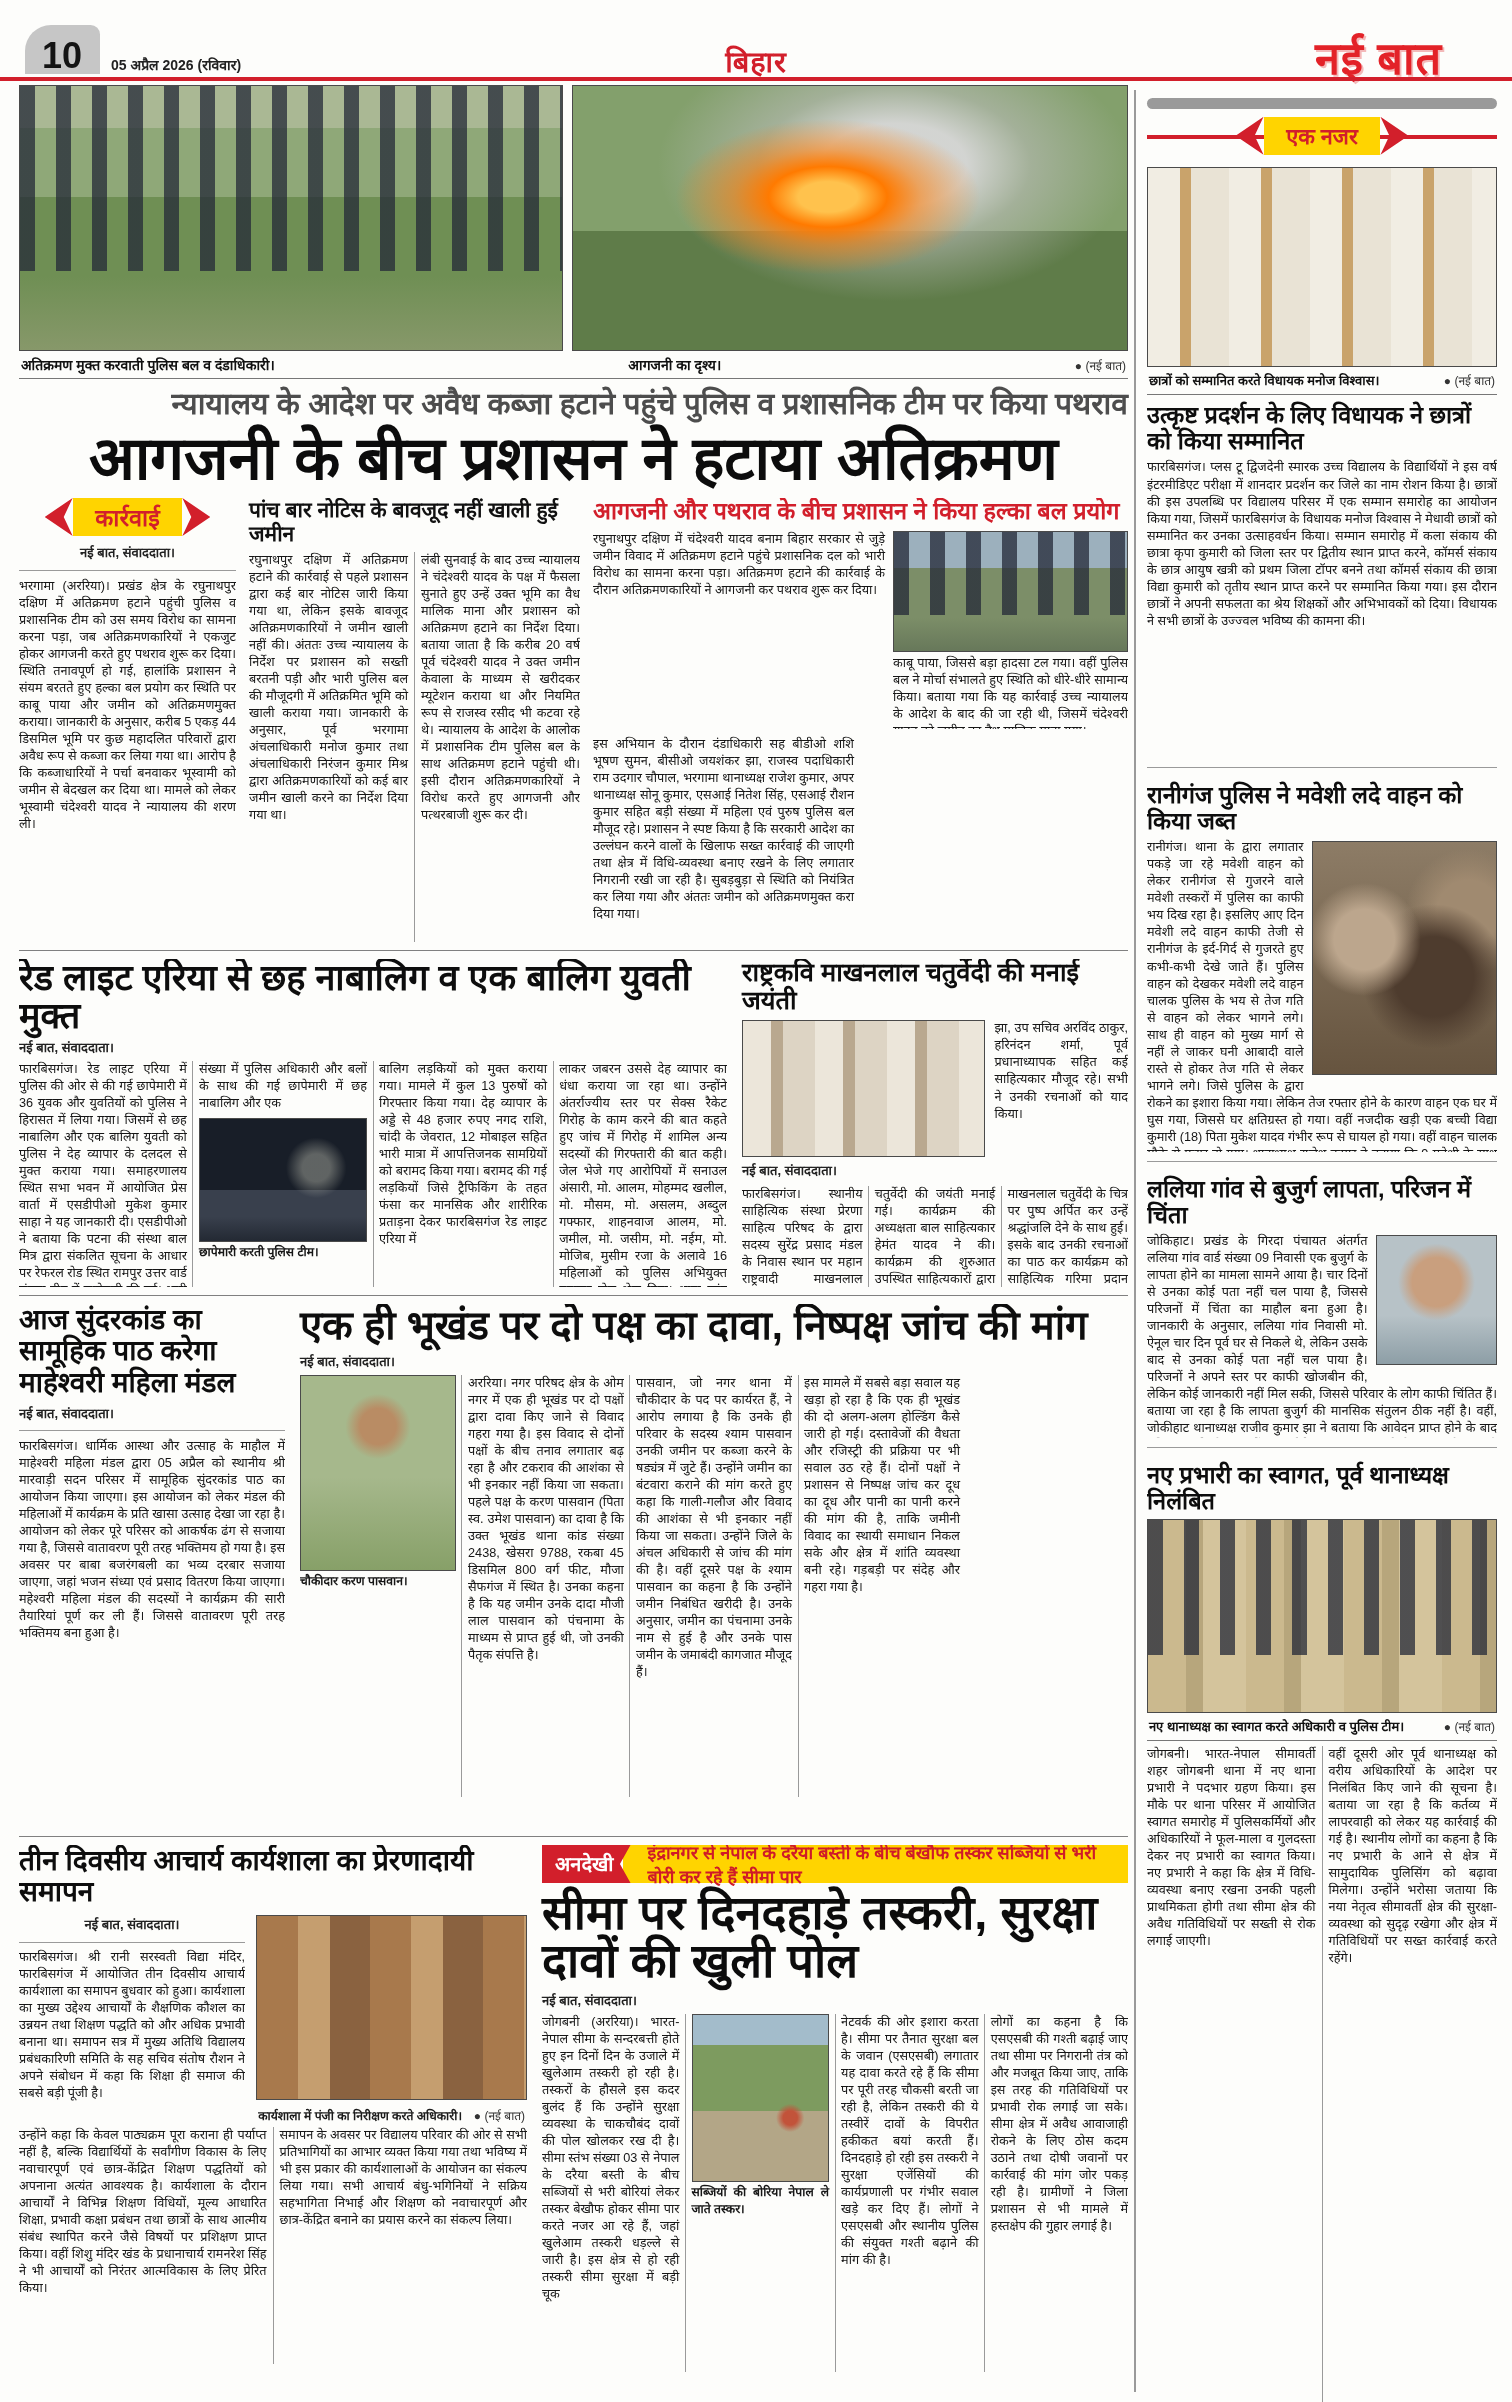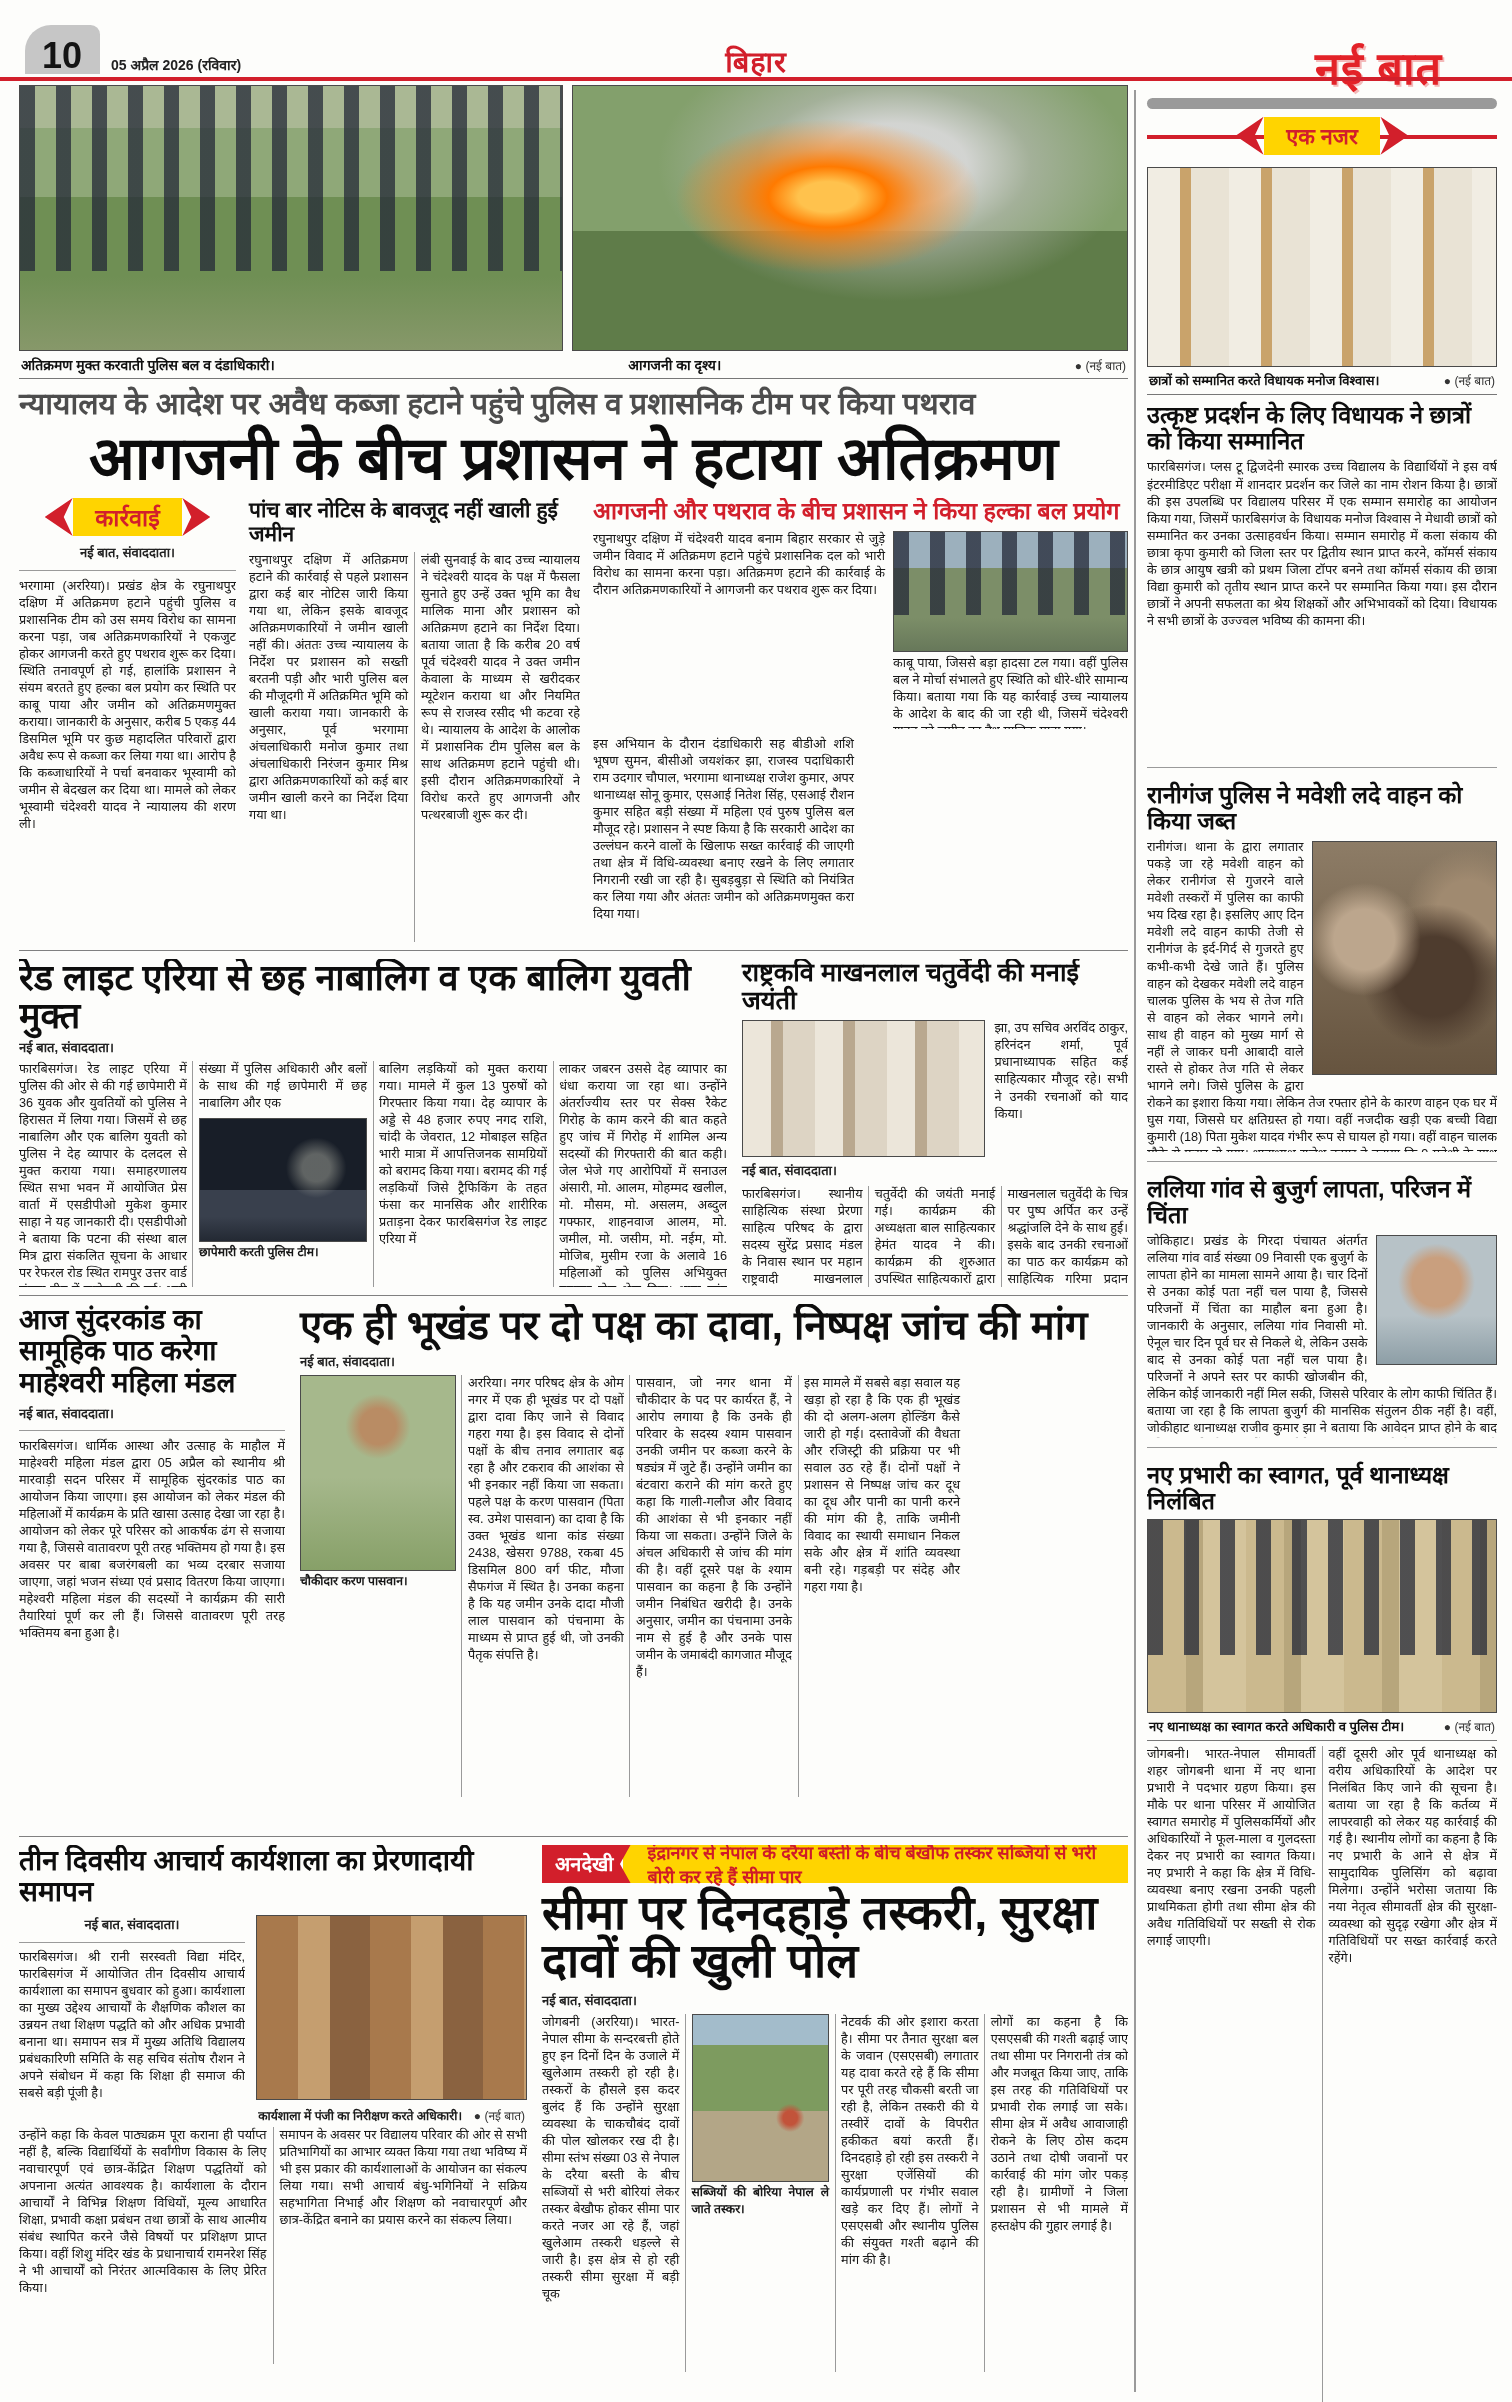--- a/index.html
+++ b/index.html
@@ -6,21 +6,21 @@
   html,body{background:#e8e8e4}
   .page{position:relative;width:1512px;height:2402px;margin:0 auto;background:#fdfdfb;
         overflow:hidden;color:#1a1a1a;font-family:"Liberation Sans","DejaVu Sans",sans-serif}
   
   .pagenum{position:absolute;left:24.5px;top:24.5px;width:75px;height:49px;background:#c6c6c6;
            border-radius:26px 9.4px 0 0;display:flex;align-items:flex-end;justify-content:center;
            font-size:36px;font-weight:800;color:#141414;line-height:.95}
   .ed-date{position:absolute;left:111px;top:55px;font-size:14px;font-weight:700;color:#222}
   .section-title{position:absolute;left:0;right:0;top:41px;text-align:center;font-size:29px;
                  font-weight:900;color:#d21f2b;letter-spacing:0.9px}
-  .masthead{position:absolute;right:70px;top:36px;font-size:45px;font-weight:900;color:#e32228;
+  .masthead{position:absolute;right:70px;top:26px;font-size:45px;font-weight:900;color:#e32228;
             text-shadow:1.9px 1.9px 0 #f3b9b9;letter-spacing:0.9px}
   .red-rule{position:absolute;left:0;top:77px;width:100%;height:3.8px;background:#d21f2b}
   .vdiv{position:absolute;left:1134px;top:90px;height:2302px;width:1.9px;background:#9a9a9a}
   
   .byline{font-size:13px;font-weight:700;color:#222}
   .byline.c{text-align:center}
   .bodytxt{font-size:12.7px;line-height:1.34;text-align:justify;color:#161616}
   .caption{font-size:14px;font-weight:700;color:#111}
   .credit{font-size:12px;font-weight:400;color:#333;white-space:nowrap}
   .caprow{display:flex;justify-content:space-between;align-items:flex-end;padding:3.8px 1.9px 4.7px;
@@ -76,21 +76,21 @@
      linear-gradient(180deg,#a6b88c 0 52%,#87a068)}
   .ph-workshop{background:
      repeating-linear-gradient(90deg,#a8794c 0 41px,#c59e6f 41px 73px,#8a6240 73px 113px),
      linear-gradient(180deg,rgba(60,40,25,.35) 0 18%,rgba(0,0,0,0) 18%)}
   .ph-border{background:
      radial-gradient(circle at 72% 62%,#c2533a 0 5%,rgba(0,0,0,0) 10%),
      linear-gradient(180deg,#a3bccb 0 18%,#7d9b5f 18% 58%,#b3a687 58% 100%)}
   
   .main{position:absolute;left:19px;top:85px;width:1109px}
   .lead-photos{display:flex;gap:9.4px}
-  .kicker{margin-top:7.5px;font-size:30px;line-height:1.12;font-weight:900;color:#4d4d4d;text-align:left}
+  .kicker{margin-top:7.5px;font-size:30px;line-height:1.12;font-weight:900;color:#4d4d4d;text-align:right}
   .lead-head{font-size:60px;line-height:1.04;font-weight:900;color:#0c0c0c;text-align:center;margin:7.5px 0 3.8px}
   .lead-grid{display:grid;grid-template-columns:217px 331px 1fr;gap:13px;height:444px;overflow:hidden;margin-top:7.5px}
   .lead-grid h3.sub{font-size:21px;font-weight:900;color:#111;line-height:1.15;margin-bottom:5.6px}
   .lead-grid h3.sub.red{color:#d21f2b;font-size:23.5px}
   .b3row{display:flex;gap:8px;height:198px;overflow:hidden;margin-bottom:7.5px}
   .row2{display:grid;grid-template-columns:708px 1fr;gap:15px;height:328px;overflow:hidden}
   .h-xl{font-size:36px;font-weight:900;line-height:1.05;color:#0d0d0d}
   .h-md{font-size:25.4px;font-weight:900;line-height:1.1;color:#0d0d0d}
   .row3{display:grid;grid-template-columns:266px 1fr;gap:15px;height:524px;overflow:hidden;margin-top:5px}
   .h-lg{font-size:40px;font-weight:900;line-height:1.08;color:#0d0d0d}

